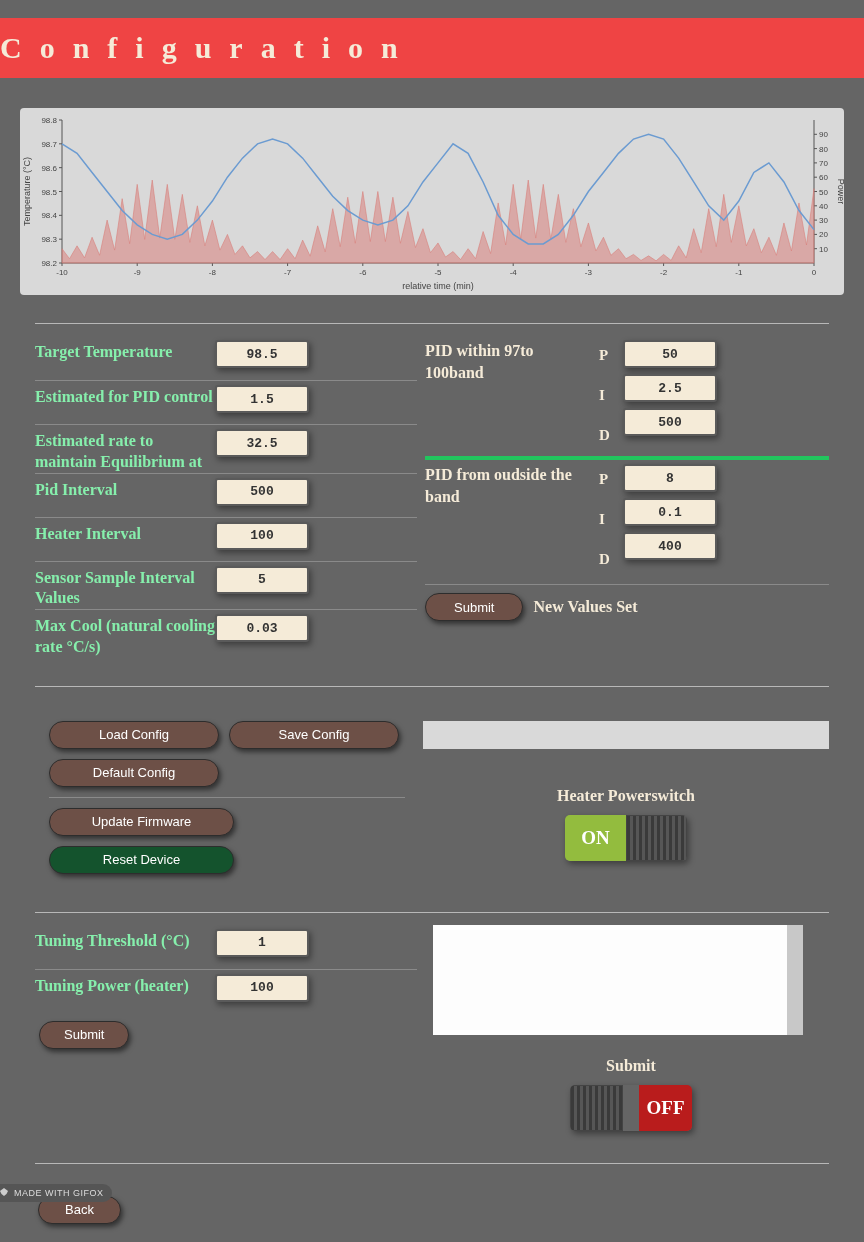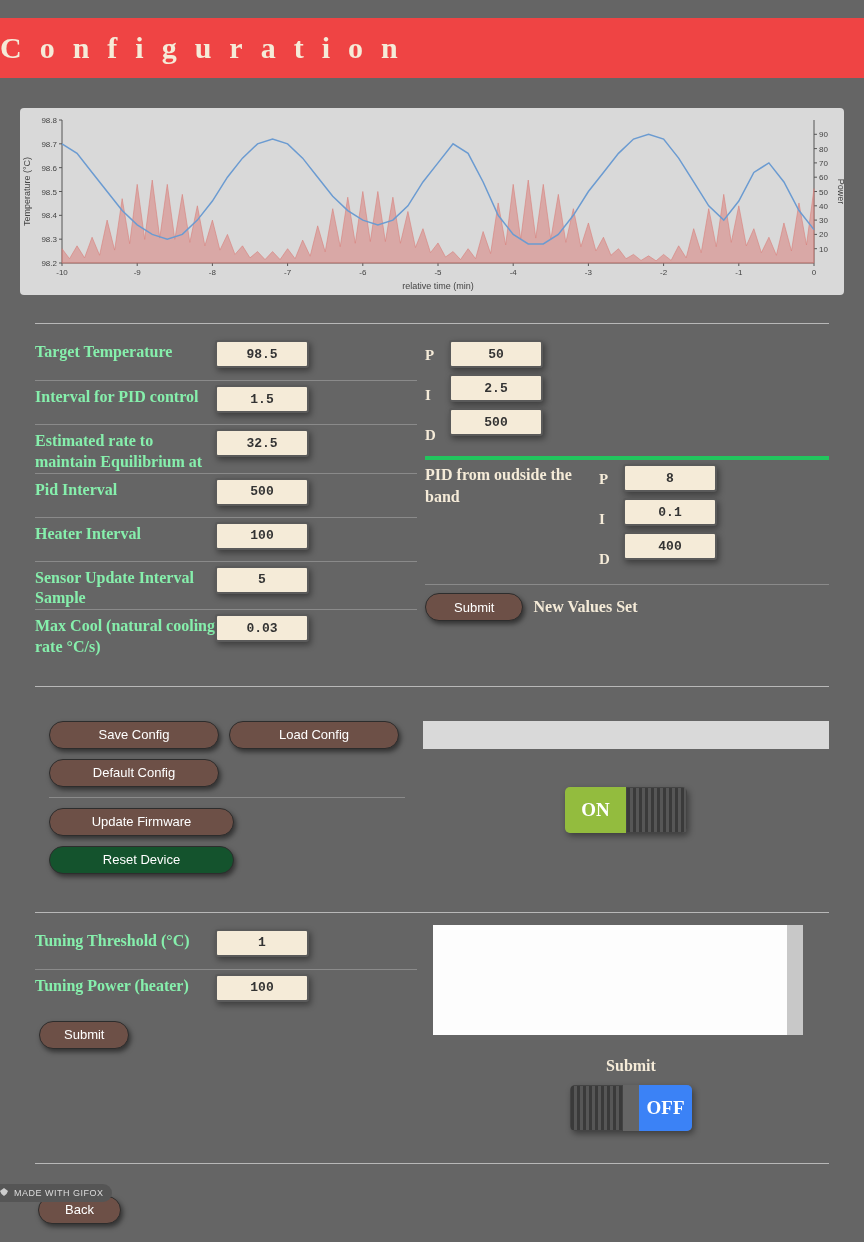--- a/index.html
+++ b/index.html
@@ -188,21 +188,21 @@
   .switch-half {
     width: 50%;
     display: flex;
     align-items: center;
     justify-content: center;
     font-weight: bold;
     font-size: 19px;
     color: #fff;
   }
   .switch-on { background: #93bc3e; }
-  .switch-off { background: #3b82f6; margin-left: 16px; }
+  .switch-off { background: #b91c1c; margin-left: 16px; }
   .switch-stripes {
     background: repeating-linear-gradient(90deg, #3a3a3a 0 3px, #565656 3px 6px);
     border: 1px solid #444;
   }
   .tuning-section {
     display: flex;
     gap: 8px;
     margin-top: 12px;
   }
   .tuning-left { width: 382px; }
@@ -310,47 +310,48 @@
 <div class="content">
   <hr class="sep">
 
   <div class="form-grid">
     <div class="form-col-left">
       <div class="form-row">
         <div class="form-label">Target Temperature</div>
         <input class="form-input" value="98.5" style="">
       </div>
       <div class="form-row">
-        <div class="form-label">Interval for PID control</div>
+        <div class="form-label">Estimated for PID control</div>
         <input class="form-input" value="1.5" style="">
       </div>
       <div class="form-row">
         <div class="form-label">Estimated rate to maintain Equilibrium at</div>
         <input class="form-input" value="32.5" style="">
       </div>
       <div class="form-row">
         <div class="form-label">Pid Interval</div>
         <input class="form-input" value="500" style="">
       </div>
       <div class="form-row">
         <div class="form-label">Heater Interval</div>
         <input class="form-input" value="100" style="">
       </div>
       <div class="form-row">
-        <div class="form-label">Sensor Update Interval Sample</div>
+        <div class="form-label">Sensor Sample Interval Values</div>
         <input class="form-input" value="5" style="">
       </div>
       <div class="form-row">
         <div class="form-label">Max Cool (natural cooling rate °C/s)</div>
         <input class="form-input" value="0.03" style="">
       </div>
     </div>
 
     <div class="form-col-right">
       <div class="pid-block">
+        <div class="pid-label">PID within 97to 100band</div>
         <div class="pid-letters">
           <div class="pid-letter">P</div>
           <div class="pid-letter">I</div>
           <div class="pid-letter">D</div>
         </div>
         <div class="pid-inputs">
           <input class="form-input" value="50" style="">
           <input class="form-input" value="2.5" style="">
           <input class="form-input" value="500" style="">
         </div>
@@ -375,37 +376,38 @@
         <span class="status-text">New Values Set</span>
       </div>
     </div>
   </div>
 
   <hr class="sep">
 
   <div class="config-section">
     <div class="config-left">
       <div class="btn-row">
+        <button class="btn btn-wide">Load Config</button>
         <button class="btn btn-wide">Save Config</button>
-        <button class="btn btn-wide">Load Config</button>
       </div>
       <div class="btn-row">
         <button class="btn btn-wide">Default Config</button>
       </div>
       <hr>
       <div class="btn-row" style="margin-top:4px;">
         <button class="btn" style="width:185px;">Update Firmware</button>
       </div>
       <div class="btn-row" style="margin-top:8px;">
         <button class="btn btn-danger" style="width:185px;">Reset Device</button>
       </div>
     </div>
     <div class="config-right">
       <div class="grey-box"></div>
       <div class="switch-section">
+        <div class="switch-label">Heater Powerswitch</div>
         <div class="switch">
           <div class="switch-half switch-on">ON</div>
           <div class="switch-half switch-stripes"></div>
         </div>
       </div>
     </div>
   </div>
 
   <hr class="sep">
 

